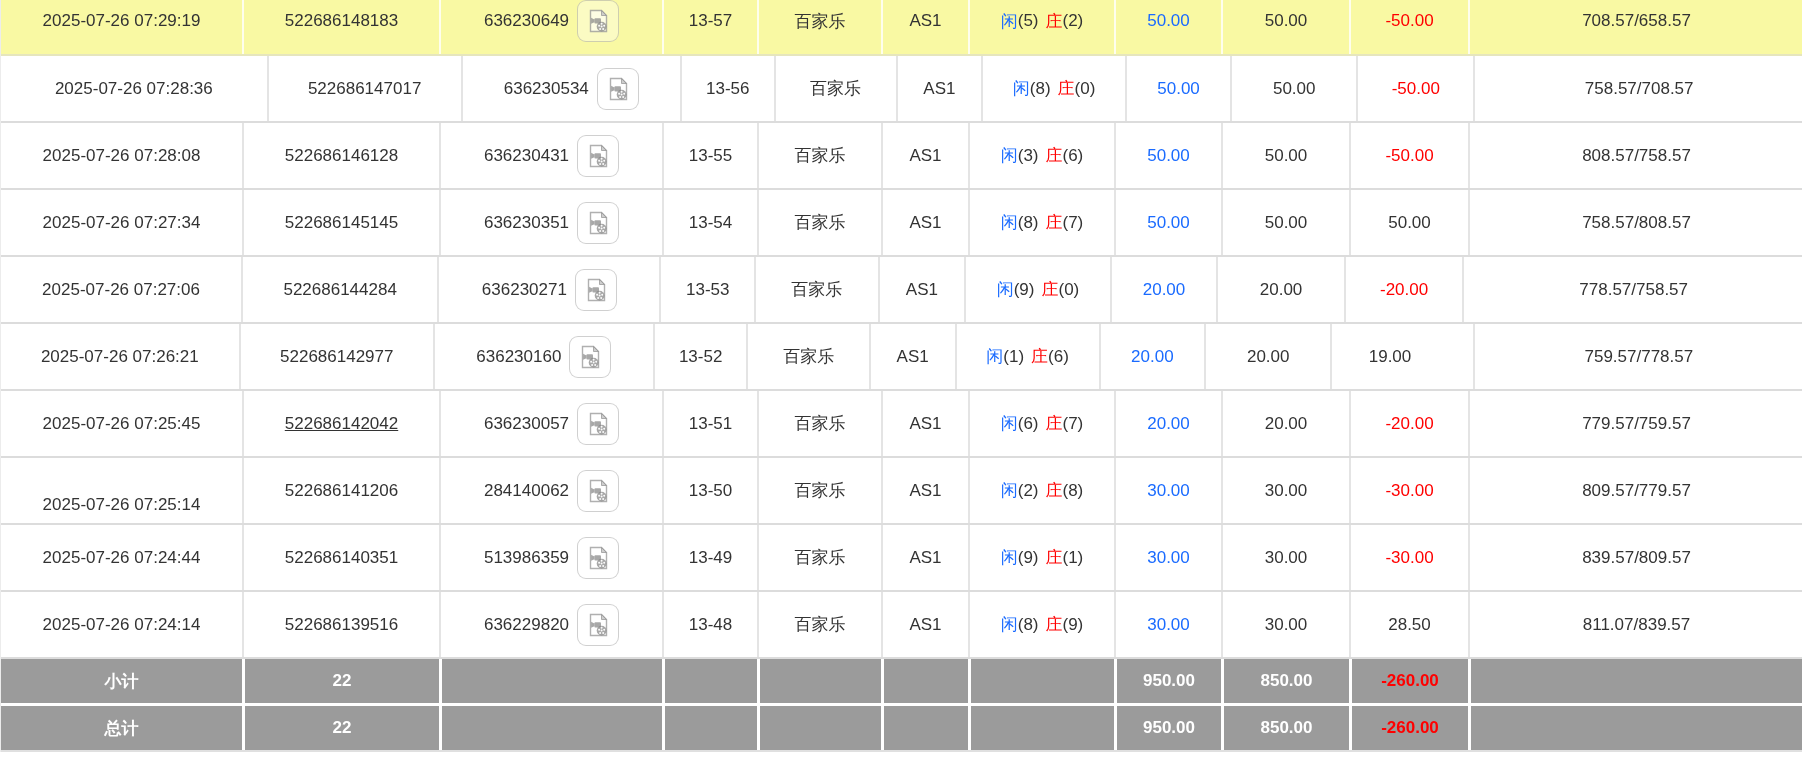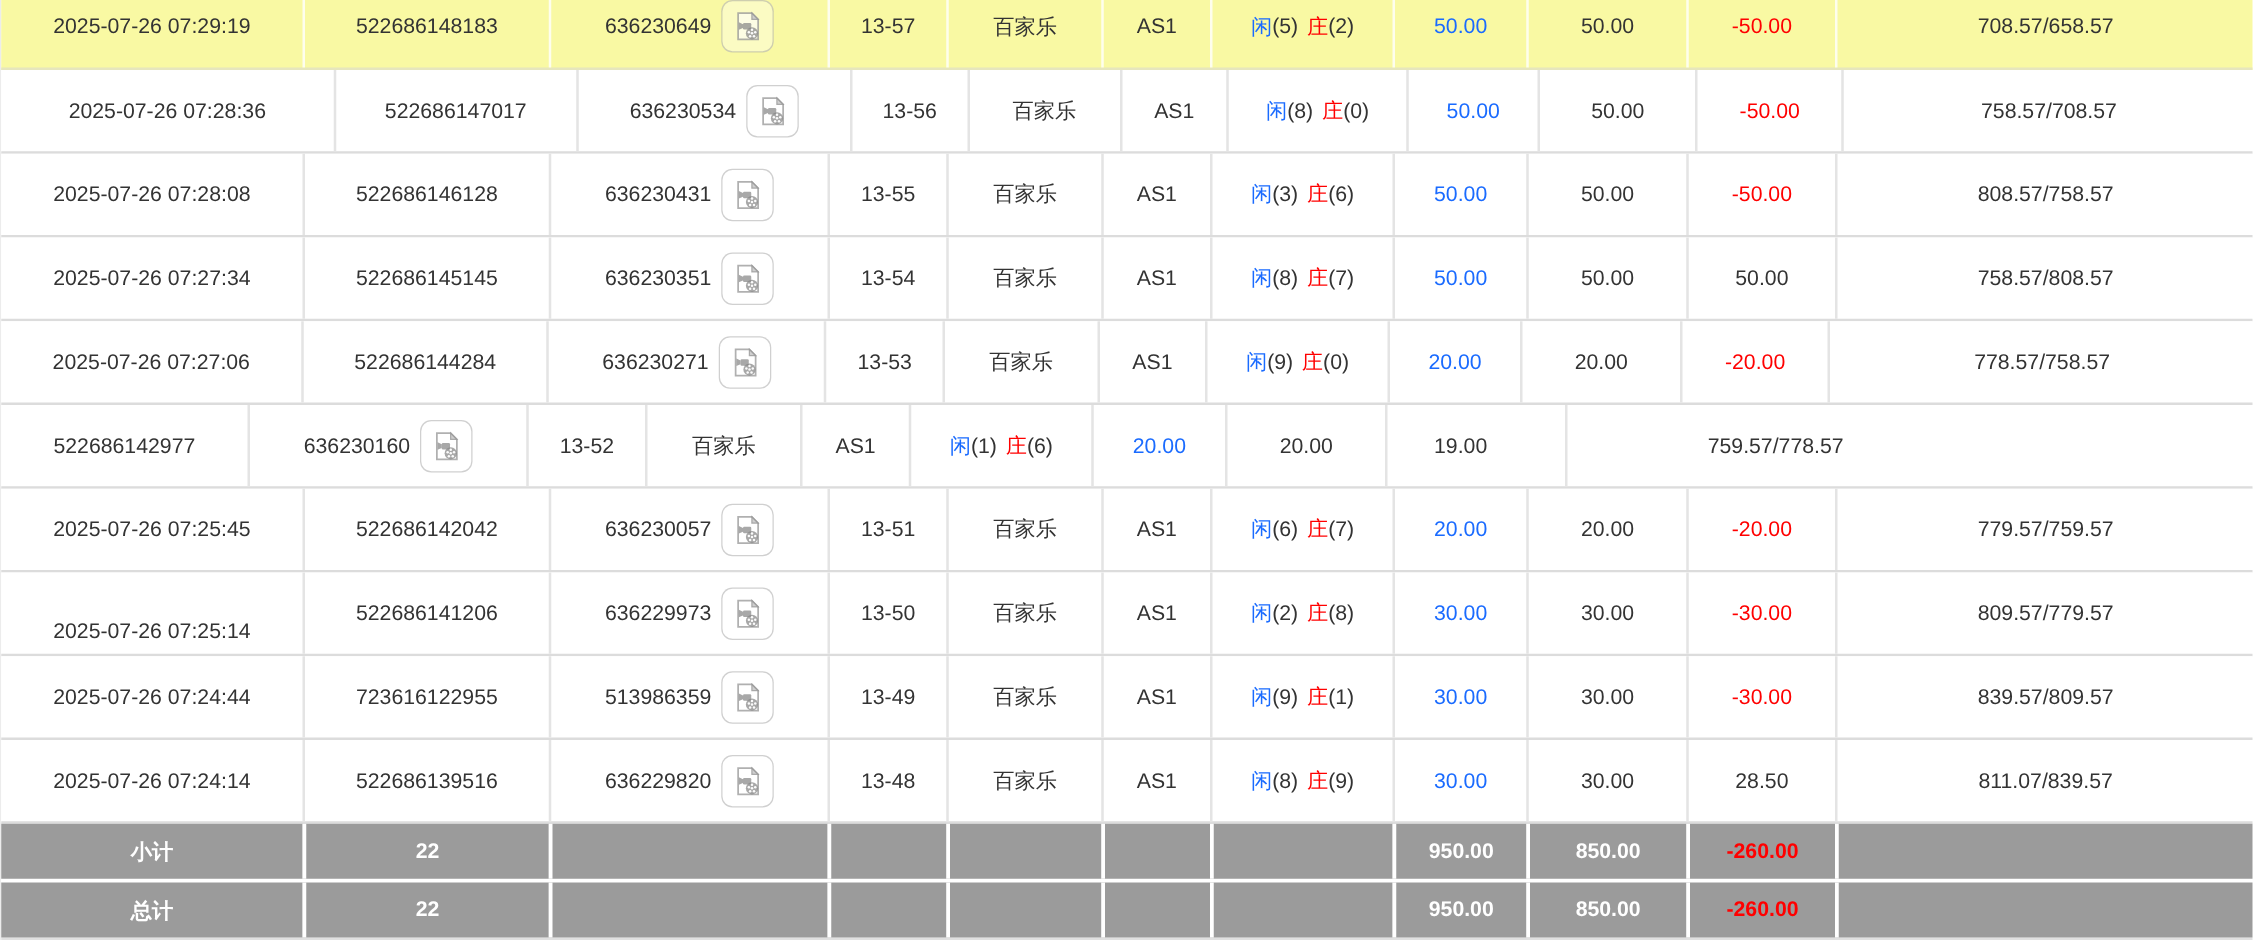--- a/index.html
+++ b/index.html
@@ -305,20 +305,23 @@
         <span>20.00</span>
       </div>
       <div class="cell" style="width: 119px;">
         <span class="red">-20.00</span>
       </div>
       <div class="cell" style="width: 342px;">
         <span>778.57/758.57</span>
       </div>
     </div>
     <div class="row">
+      <div class="cell" style="width: 241px;">
+        <span>2025-07-26 07:26:21</span>
+      </div>
       <div class="cell" style="width: 197px;">
         <span>522686142977</span>
       </div>
       <div class="cell" style="width: 223px;">
         <span>636230160</span>
         <button class="vbtn">
           <svg width="28" height="28" viewBox="0 0 28 28">
             <path class="vic-page" d="M6.5 3.5 H17.5 L22.5 8.5 V24.5 H6.5 Z"></path>
             <path class="vic-fold" d="M17.5 3.5 V8.5 H22.5 Z"></path>
             <rect class="vic-solid" x="10.4" y="11.3" width="6.6" height="5.2" rx="1"></rect>
@@ -359,21 +362,21 @@
         <span>19.00</span>
       </div>
       <div class="cell" style="width: 335px; margin-left: 25px;">
         <span>759.57/778.57</span>
       </div>
     </div>
     <div class="row">
       <div class="cell" style="width: 241px;">
         <span>2025-07-26 07:25:45</span>
       </div>
-      <div class="cell" style="width: 197px;">
+      <div class="cell" style="width: 197px; text-decoration: underline;">
         <span>522686142042</span>
       </div>
       <div class="cell" style="width: 223px;">
         <span>636230057</span>
         <button class="vbtn">
           <svg width="28" height="28" viewBox="0 0 28 28">
             <path class="vic-page" d="M6.5 3.5 H17.5 L22.5 8.5 V24.5 H6.5 Z"></path>
             <path class="vic-fold" d="M17.5 3.5 V8.5 H22.5 Z"></path>
             <rect class="vic-solid" x="10.4" y="11.3" width="6.6" height="5.2" rx="1"></rect>
             <path class="vic-solid" d="M10.4 12.4 L7.1 10.8 V16.8 L10.4 15.3 Z"></path>
@@ -417,21 +420,21 @@
       </div>
     </div>
     <div class="row">
       <div class="cell" style="width: 241px; margin-top: 28px;">
         <span>2025-07-26 07:25:14</span>
       </div>
       <div class="cell" style="width: 197px;">
         <span>522686141206</span>
       </div>
       <div class="cell" style="width: 223px;">
-        <span>636229973</span>
+        <span>284140062</span>
         <button class="vbtn">
           <svg width="28" height="28" viewBox="0 0 28 28">
             <path class="vic-page" d="M6.5 3.5 H17.5 L22.5 8.5 V24.5 H6.5 Z"></path>
             <path class="vic-fold" d="M17.5 3.5 V8.5 H22.5 Z"></path>
             <rect class="vic-solid" x="10.4" y="11.3" width="6.6" height="5.2" rx="1"></rect>
             <path class="vic-solid" d="M10.4 12.4 L7.1 10.8 V16.8 L10.4 15.3 Z"></path>
             <circle class="vic-solid" cx="17.6" cy="19.6" r="4.9"></circle>
             <circle class="vic-hole" cx="17.6" cy="19.6" r="1"></circle>
             <circle class="vic-hole" cx="17.6" cy="16.8" r="1"></circle>
             <circle class="vic-hole" cx="15.1" cy="18.7" r="1"></circle>
@@ -468,21 +471,21 @@
       </div>
       <div class="cell" style="width: 335px;">
         <span>809.57/779.57</span>
       </div>
     </div>
     <div class="row">
       <div class="cell" style="width: 241px;">
         <span>2025-07-26 07:24:44</span>
       </div>
       <div class="cell" style="width: 197px;">
-        <span>723616122955</span>
+        <span>522686140351</span>
       </div>
       <div class="cell" style="width: 223px;">
         <span>513986359</span>
         <button class="vbtn">
           <svg width="28" height="28" viewBox="0 0 28 28">
             <path class="vic-page" d="M6.5 3.5 H17.5 L22.5 8.5 V24.5 H6.5 Z"></path>
             <path class="vic-fold" d="M17.5 3.5 V8.5 H22.5 Z"></path>
             <rect class="vic-solid" x="10.4" y="11.3" width="6.6" height="5.2" rx="1"></rect>
             <path class="vic-solid" d="M10.4 12.4 L7.1 10.8 V16.8 L10.4 15.3 Z"></path>
             <circle class="vic-solid" cx="17.6" cy="19.6" r="4.9"></circle>

